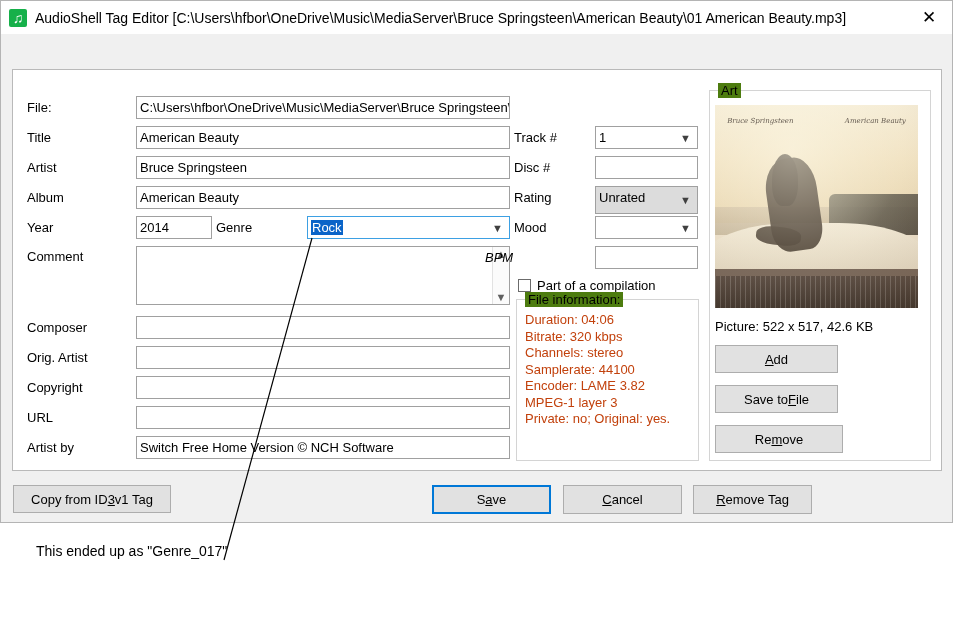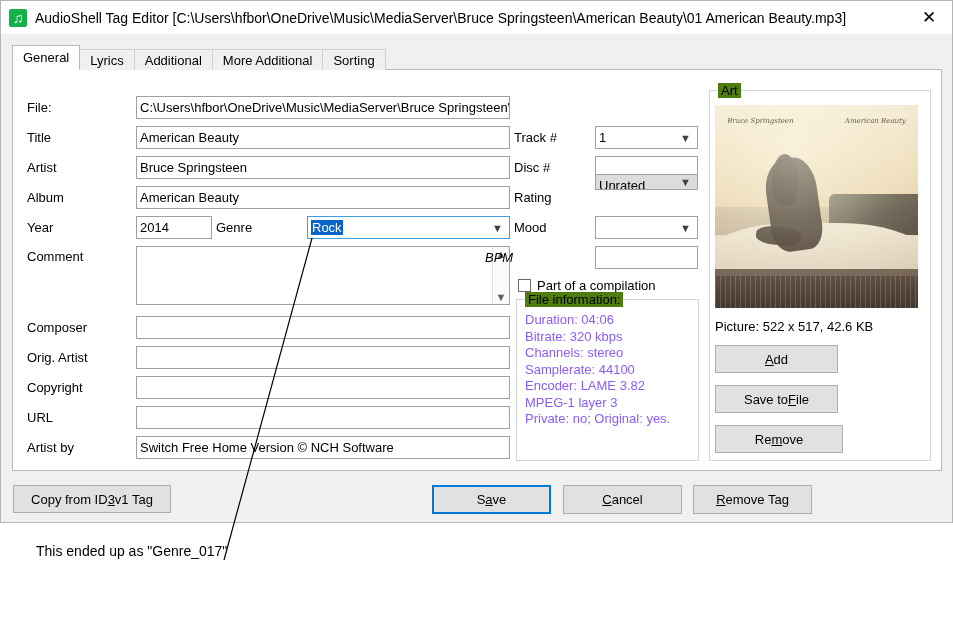--- a/index.html
+++ b/index.html
@@ -225,21 +225,21 @@
     padding: 0 3px;
     font-size: 13px;
     color: #000;
     white-space: nowrap;
   }
   #fileinfo-list {
     position: absolute;
     left: 8px; top: 12px;
     font-size: 13px;
     line-height: 16.5px;
-    color: #8b5cf6;
+    color: #c2410c;
   }
 
   
   .btn {
     position: absolute;
     background: #e1e1e1;
     border: 1px solid #adadad;
     box-sizing: border-box;
     font-family: "Liberation Sans", sans-serif;
     font-size: 13px;
@@ -361,27 +361,20 @@
 <div id="window">
 
   <div id="titlebar">
     <div id="app-icon">
       <span class="note">♫</span>
     </div>
     <div id="title-text">AudioShell Tag Editor [C:\Users\hfbor\OneDrive\Music\MediaServer\Bruce Springsteen\American Beauty\01 American Beauty.mp3]</div>
   </div>
   <div id="close-btn">✕</div>
 
-  <div id="tabstrip">
-    <div class="tab selected">General</div>
-    <div class="tab">Lyrics</div>
-    <div class="tab">Additional</div>
-    <div class="tab">More Additional</div>
-    <div class="tab">Sorting</div>
-  </div>
 
   <div id="tabpage">
 
     <div class="lbl" style="left:14px; top:30px;">File:</div>
     <div class="lbl" style="left:14px; top:60px;">Title</div>
     <div class="lbl" style="left:14px; top:90px;">Artist</div>
     <div class="lbl" style="left:14px; top:120px;">Album</div>
     <div class="lbl" style="left:14px; top:150px;">Year</div>
     <div class="lbl" style="left:203px; top:150px;">Genre</div>
     <div class="lbl" style="left:14px; top:179px;">Comment</div>
@@ -427,21 +420,21 @@
     <div class="lbl" style="left:501px; top:60px;">Track #</div>
     <div class="combo" style="left:582px; top:56px; width:103px; height:23px;">
       <span>1</span>
       <span class="arrow">▼</span>
     </div>
 
     <div class="lbl" style="left:501px; top:90px;">Disc #</div>
     <div class="field" style="left:582px; top:86px; width:103px; height:23px;"></div>
 
     <div class="lbl" style="left:501px; top:120px;">Rating</div>
-    <div class="combo gray" style="left:582px; top:104px; width:103px; height:16px;">
+    <div class="combo gray" style="left:582px; top:116px; width:103px; height:28px;">
       <span>Unrated</span>
       <span class="arrow">▼</span>
     </div>
 
     <div class="lbl" style="left:501px; top:150px;">Mood</div>
     <div class="combo" style="left:582px; top:146px; width:103px; height:23px;">
       <span></span>
       <span class="arrow">▼</span>
     </div>
 

